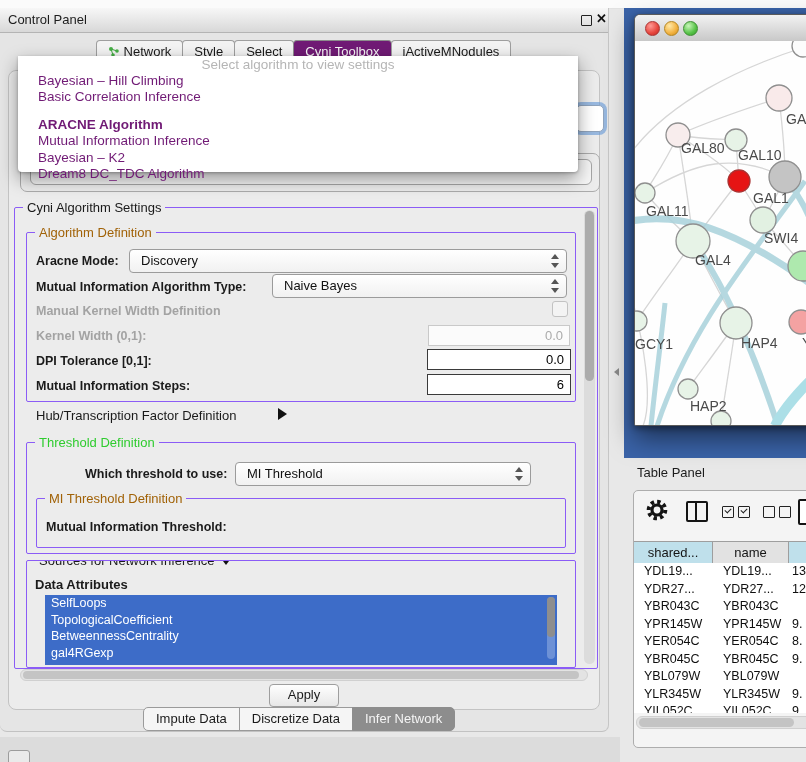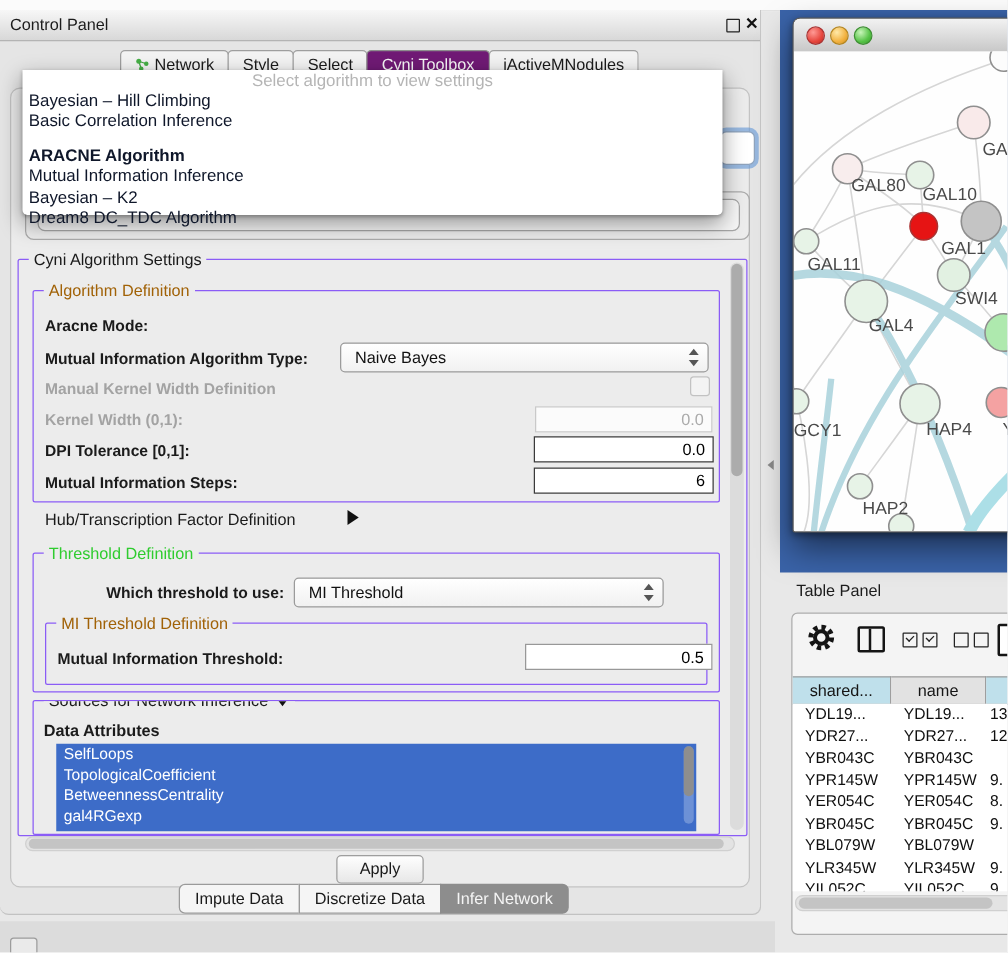--- a/index.html
+++ b/index.html
@@ -24,21 +24,21 @@
   .inner{left:8px;top:62px;width:590px;height:638px;background:#ECECEC;border:1px solid #C3C3C3;border-radius:8px;}
   
   .combo-stub{left:576px;top:97px;width:26px;height:25px;background:#fff;border:1px solid #8FA3BC;border-radius:5px;
               box-shadow:0 0 0 3px rgba(96,150,215,.6);z-index:5;}
   .group-stub{left:20px;top:145px;width:578px;height:37px;border:1px solid #ABABAB;border-radius:7px;z-index:5;}
   .field-stub{left:30px;top:151px;width:560px;height:24px;background:#F6F6F6;border:1px solid #A6A6A6;border-radius:6px;z-index:5;}
   
   .dd{left:18px;top:56px;width:560px;height:116px;background:#FFFFFF;z-index:30;
       border-radius:0 0 4px 4px;box-shadow:0 7px 18px rgba(0,0,0,.4),0 1px 3px rgba(0,0,0,.25);}
   .dd-ph{height:17px;line-height:17px;text-align:center;color:#B5B5B5;font-size:13.5px;}
-  .dd-it{height:16.4px;line-height:16.4px;padding-left:5px;font-size:13.5px;color:#0f172a;white-space:nowrap;}
+  .dd-it{height:16.4px;line-height:16.4px;padding-left:20px;font-size:13.5px;color:#701a75;white-space:nowrap;}
   .dd-it.hl{font-weight:bold;margin-top:11px;}
   
   .fs{border:1px solid #8b5cf6;border-radius:2px;}
   .legend{position:absolute;top:-8px;left:8px;background:#ECECEC;padding:0 4px;font-size:13px;white-space:nowrap;}
   .legend.blue{color:#a16207;}
   .legend.green{color:#2FCC2F;}
   .lbl{font-size:12.5px;font-weight:bold;color:#1b1b1b;white-space:nowrap;}
   .lbl.dis{color:#A3A3A3;}
   .combo{background:linear-gradient(#FFFFFF,#F1F1F1);border:1px solid #9B9B9B;border-radius:4px;height:22px;}
   .combo .val{position:absolute;left:11px;top:3px;font-size:13px;color:#111;}
@@ -140,20 +140,24 @@
     </div>
 
     <div class="abs vsb" style="left:584px;top:202px;width:11px;height:454px;">
       <div class="thumb" style="top:1px;height:170px;"></div>
     </div>
 
     <div class="abs fs" style="left:26px;top:224px;width:548px;height:168px;">
       <span class="legend blue">Algorithm Definition</span>
     </div>
     <div class="abs lbl" style="left:36px;top:246px;">Aracne Mode:</div>
+    <div class="abs combo" style="left:129px;top:241px;width:436px;">
+      <span class="val">Discovery</span>
+      <span class="stepper"></span>
+    </div>
     <div class="abs lbl" style="left:36px;top:272px;">Mutual Information Algorithm Type:</div>
     <div class="abs combo" style="left:272px;top:266px;width:293px;">
       <span class="val">Naive Bayes</span>
       <span class="stepper"></span>
     </div>
     <div class="abs lbl dis" style="left:36px;top:296px;">Manual Kernel Width Definition</div>
     <div class="abs chk" style="left:552px;top:293px;"></div>
     <div class="abs lbl dis" style="left:36px;top:321px;">Kernel Width (0,1):</div>
     <input class="abs tfield dis" style="left: 428px; top: 317px; width: 128px;" readonly="" value="0.0">
     <div class="abs lbl" style="left:36px;top:346px;">DPI Tolerance [0,1]:</div>
@@ -169,21 +173,20 @@
     </div>
     <div class="abs lbl" style="left:85px;top:459px;">Which threshold to use:</div>
     <div class="abs combo" style="left:235px;top:454px;width:294px;">
       <span class="val">MI Threshold</span>
       <span class="stepper"></span>
     </div>
     <div class="abs fs" style="left:36px;top:490px;width:528px;height:48px;">
       <span class="legend blue">MI Threshold Definition</span>
     </div>
     <div class="abs lbl" style="left:46px;top:512px;">Mutual Information Threshold:</div>
-    <input class="abs tfield" style="left: 420px; top: 507px; width: 136px;" readonly="" value="0.5">
 
     <div class="abs fs" style="left:26px;top:552px;width:548px;height:106px;overflow:hidden;">
       <span class="legend" style="display:flex;align-items:center;gap:5px;">
         <span>Sources for Network Inference</span>
         <span class="tri-d"></span>
       </span>
       <div class="lbl" style="position:absolute;left:8px;top:16px;font-size:13px;">Data Attributes</div>
       <div class="attr-list" style="position:absolute;left:18px;top:34px;width:512px;height:70px;">
         <div class="attr-it">SelfLoops</div>
         <div class="attr-it">TopologicalCoefficient</div>

